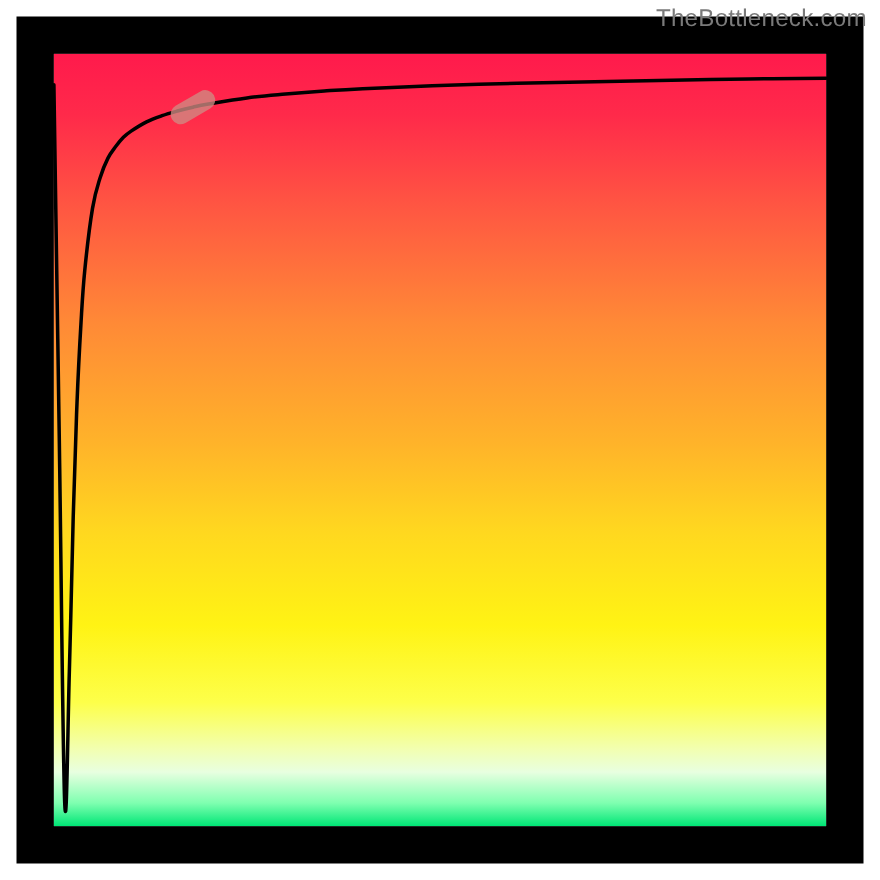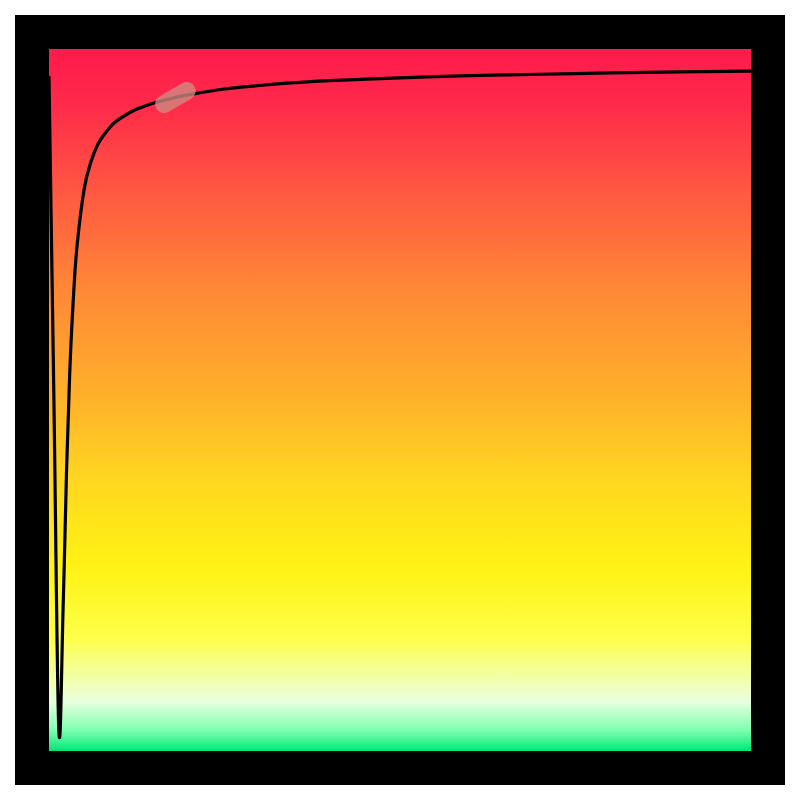--- a/index.html
+++ b/index.html
@@ -60,13 +60,14 @@
 
     <rect x="49" y="49" width="702" height="702" fill="url(#bg-grad)"></rect>
 
     <path id="curve" fill="none" stroke-width="3.2" stroke-linecap="round" stroke-linejoin="round" d="M 49 77.08000000000004 C 49.88452 135.20560000000003 52.14496 282.4852 53.914 400 C 55.683040000000005 517.5148 57.185320000000004 692.032 58.828 729.94 C 60.47068 767.8480000000001 61.65004 657.3532 63.04 610.6 C 64.42996 563.8468 65.2864 514.426 66.55 470.2 C 67.8136 425.974 68.7964 396.48999999999995 70.06 364.9 C 71.3236 333.31 72.30640000000001 316.1812 73.57000000000001 294.7 C 74.8336 273.2188 75.1846 264.514 77.08 245.56 C 78.9754 226.606 81.57279999999999 204.56319999999997 84.1 189.39999999999998 C 86.6272 174.2368 88.5928 169.53340000000006 91.12 161.32000000000005 C 93.64720000000001 153.10660000000004 95.61280000000002 148.8244 98.14000000000001 143.76999999999998 C 100.66720000000001 138.71559999999997 102.6328 136.65172 105.16 133.24 C 107.68719999999999 129.82828 109.6528 127.34320000000004 112.18 124.81600000000003 C 114.70720000000001 122.28880000000002 115.4092 121.72719999999994 119.2 119.19999999999993 C 122.99080000000001 116.67279999999992 128.1856 113.30319999999995 133.24 110.77599999999995 C 138.29440000000002 108.24879999999996 142.22560000000004 106.92903999999994 147.28000000000003 105.15999999999997 C 152.33440000000002 103.39095999999999 156.2656 102.3379600000001 161.32 100.94800000000009 C 166.37439999999998 99.55804000000009 170.3056 98.57524000000001 175.36 97.43799999999999 C 180.41440000000003 96.30075999999997 180.5548 96.14631999999999 189.4 94.63 C 198.2452 93.11368 211.864 90.65668000000001 224.5 89.01400000000001 C 237.136 87.37132000000001 246.96400000000003 86.64124000000004 259.6 85.50400000000002 C 272.23600000000005 84.36676 282.06399999999996 83.58051999999991 294.7 82.69599999999991 C 307.336 81.81147999999992 310.846 81.47452000000003 329.8 80.59000000000003 C 348.754 79.70548000000004 374.728 78.66651999999995 400 77.78199999999993 C 425.272 76.8974799999999 444.928 76.30779999999993 470.2 75.67599999999993 C 495.472 75.04419999999993 515.1279999999999 74.77743999999991 540.4 74.27199999999993 C 565.672 73.76655999999996 585.328 73.31026000000006 610.6 72.86800000000005 C 635.8720000000001 72.42574000000005 655.528 72.13089999999994 680.8000000000001 71.81499999999994 C 706.0720000000001 71.49909999999994 738.364 71.23936000000003 751 71.11300000000006 " stroke="#000000"></path>
 
     <g id="marker-g" transform="translate(175.36 97.43799999999999) rotate(-30)">
       <rect id="marker-rect" rx="9" ry="9" x="-22" y="-9" width="44" height="18" fill="#d08a83" fill-opacity="0.78"></rect>
     </g>
   </svg>
 
+  <div class="attribution">TheBottleneck.com</div>
 </div>
 
 </body></html>

